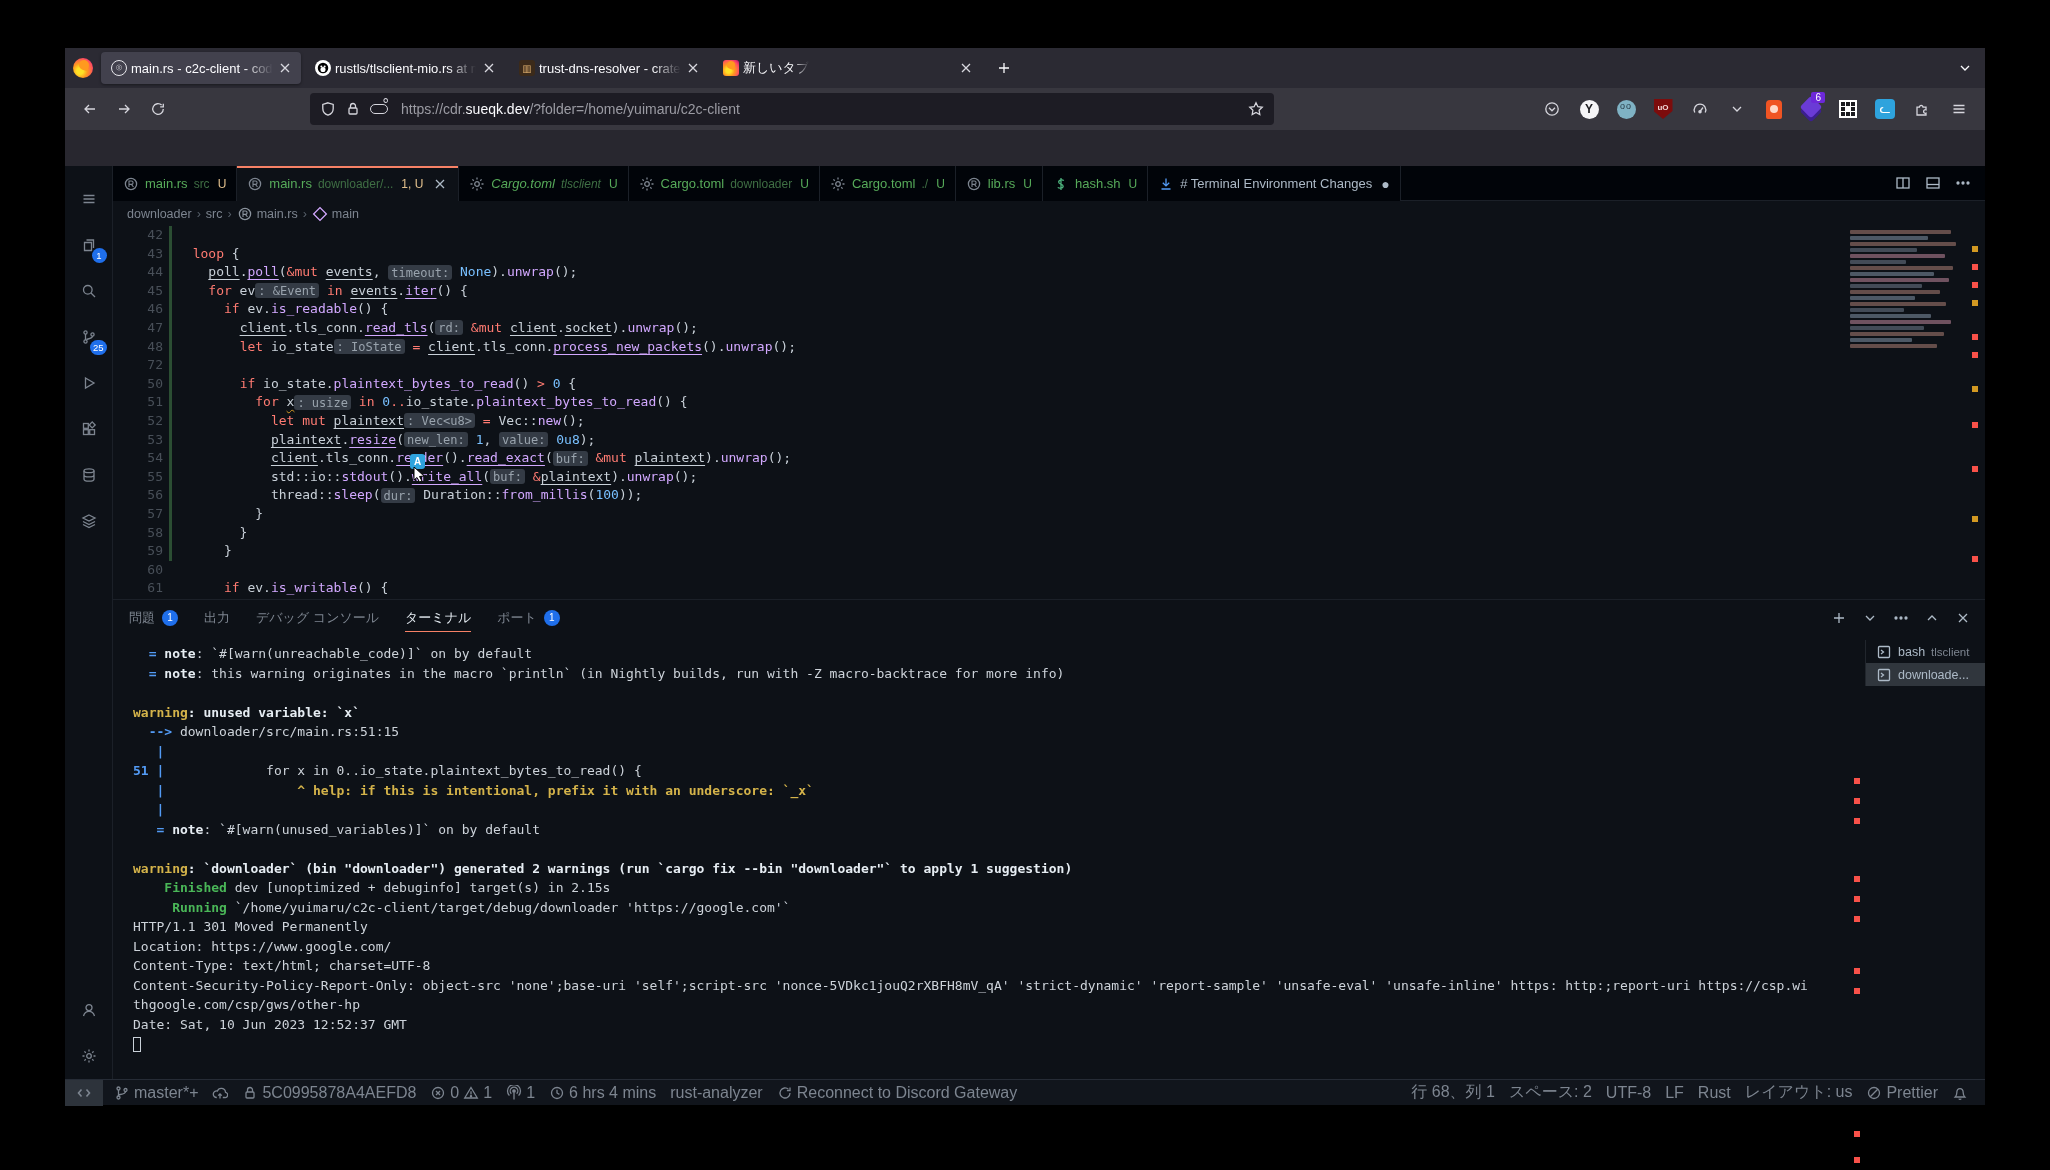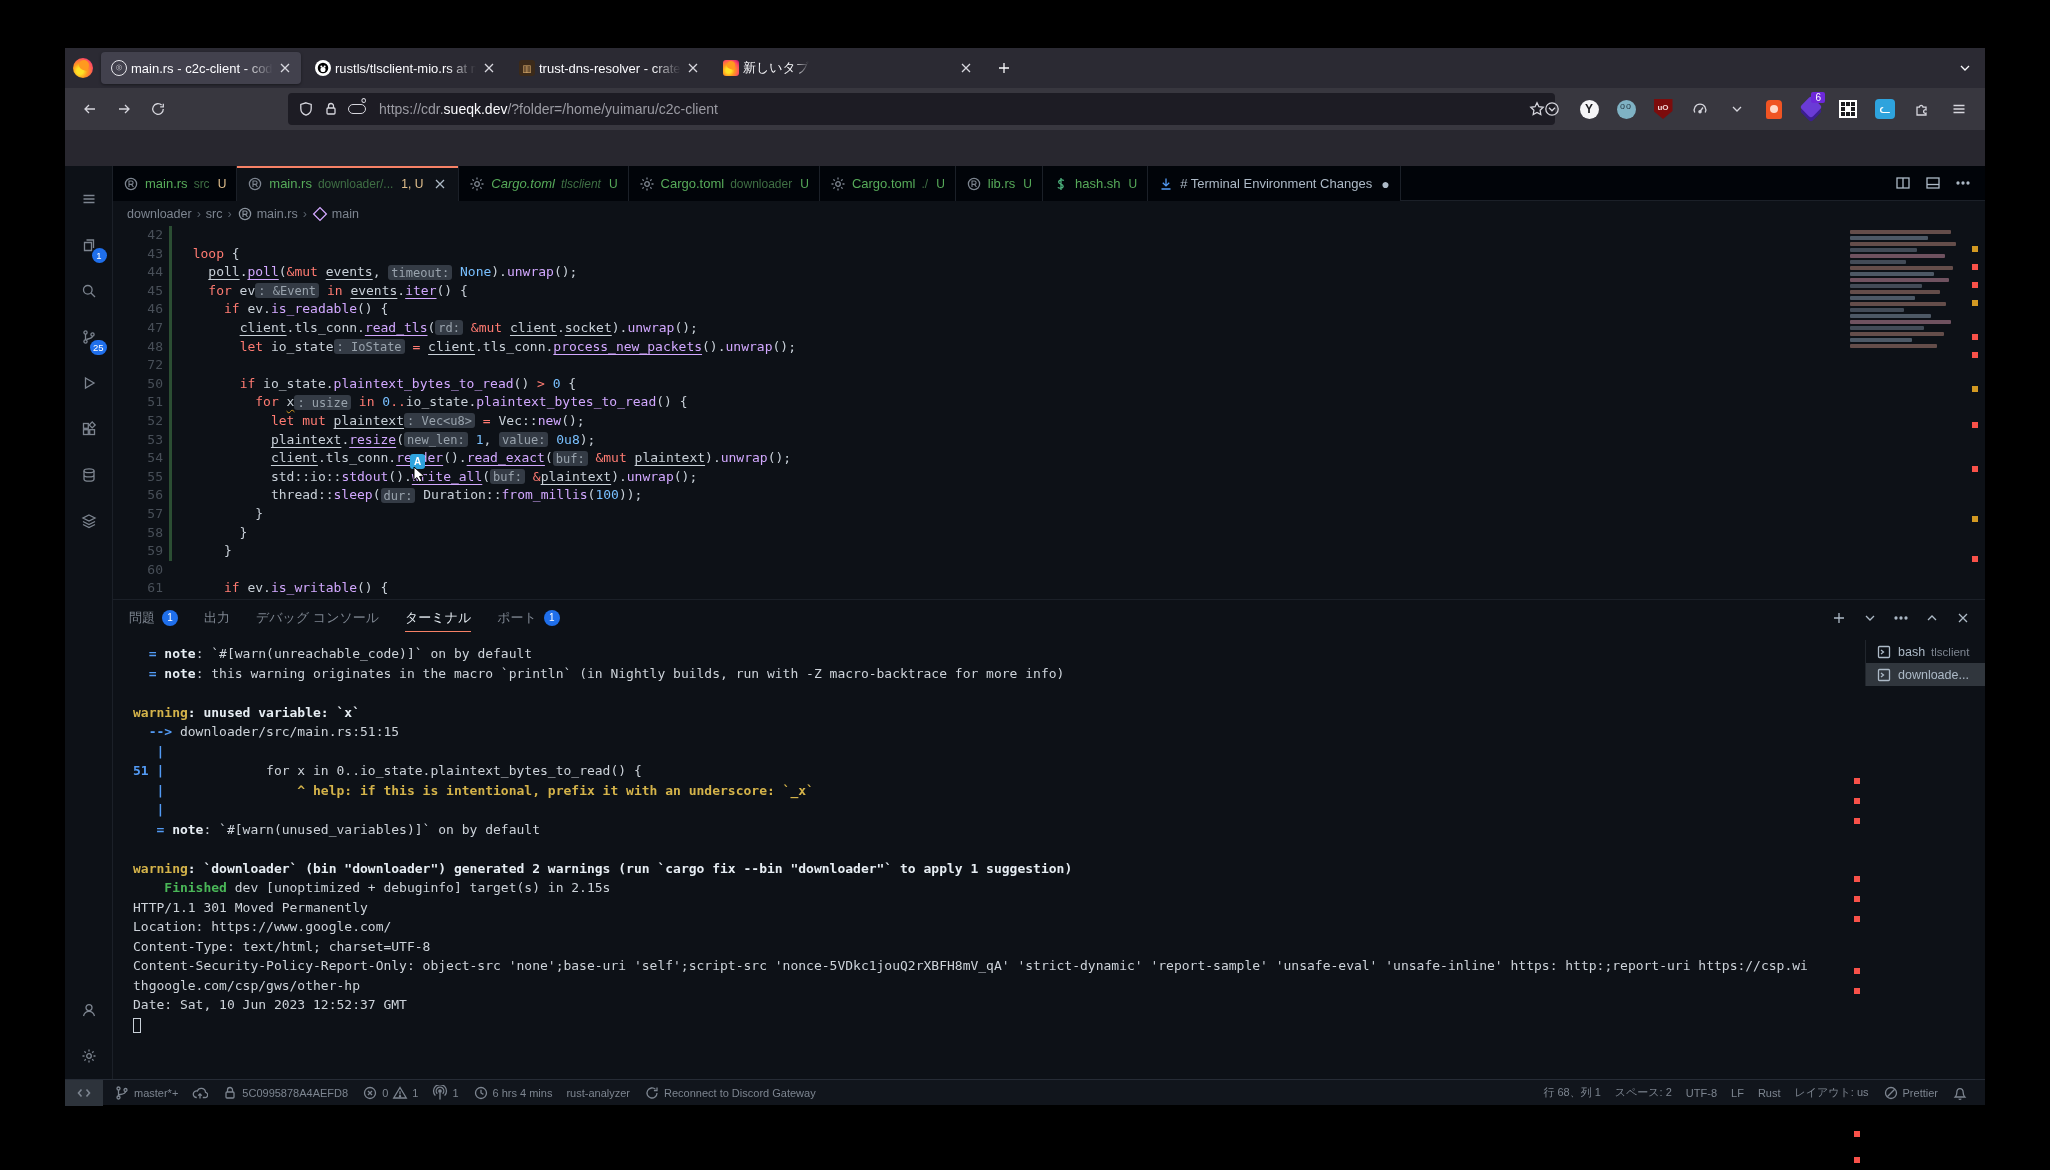--- a/index.html
+++ b/index.html
@@ -34,21 +34,21 @@
   .favicon { width:16px; height:16px; flex:0 0 16px; border-radius:3px; display:flex; align-items:center; justify-content:center; font-size:10px; }
   .fav-github { background:#fff; border-radius:50%; color:#000; }
   .fav-crates { background:#3b2a1a; color:#e2b270; }
   .fav-cs { background:transparent; color:#e8e8ec; border:1.5px solid #e8e8ec; border-radius:50%; }
   #newtab-btn { width:30px; height:30px; margin-left:6px; color:#fbfbfe; display:flex; align-items:center; justify-content:center; }
   #alltabs-btn { position:absolute; right:12px; color:#fbfbfe; }
 
   
   #navbar { height:42px; background:#38373f; display:flex; align-items:center; padding:0 10px; position:relative; }
   .navbtn { width:30px; height:30px; display:flex; align-items:center; justify-content:center; color:#d6d6dd; margin-right:4px; }
-  #urlbar { position:absolute; left:223px; width:1267px; height:32px; background:#1d1c24; border-radius:4px;
+  #urlbar { position:absolute; left:245px; width:964px; height:32px; background:#1d1c24; border-radius:4px;
     display:flex; align-items:center; padding:0 10px; color:#c9c9cf; }
   #urlbar .uicon { margin-right:9px; color:#d6d6dd; display:flex; }
   #urltext { font-size:14px; margin-left:4px; }
   #urltext .dim { color:#9b9ba3; }
   #urltext .host { color:#fbfbfe; }
   #url-star { margin-left:auto; color:#d6d6dd; }
   #extrow { position:absolute; right:14px; display:flex; align-items:center; gap:13px; }
   .extbtn { width:24px; height:24px; display:flex; align-items:center; justify-content:center; color:#d6d6dd; position:relative; }
   .ext-y { width:19px; height:19px; background:#f5f5f7; color:#1b1b1f; border-radius:50%; font-weight:bold; font-size:12px; text-align:center; line-height:19px; }
   .ext-mask { width:19px; height:19px; background:#7fb2c4; border-radius:50%; position:relative; overflow:hidden; }
@@ -137,21 +137,21 @@
 
   
   #termlist { position:absolute; right:0; top:40px; width:120px; border-left:1px solid #21262d; }
   .trow { display:flex; align-items:center; height:23px; padding-left:10px; color:#adbac7; font-size:12.5px; white-space:nowrap; overflow:hidden; }
   .trow.sel { background:#30363d; }
   .trow .ticon2 { margin-right:6px; display:flex; color:#adbac7; }
   .trow .tsub { color:#7d8590; margin-left:6px; font-size:11.5px; }
 
   
   #statusbar { position:absolute; left:0; bottom:0; width:100%; height:26px; background:#11151c; border-top:1px solid #262c36;
-    display:flex; align-items:center; font-size:11px; color:#7d8590; padding:0 10px 0 0; }
+    display:flex; align-items:center; font-size:16px; color:#7d8590; padding:0 10px 0 0; }
   .sbitem { display:flex; align-items:center; gap:4px; padding:0 7px; height:26px; }
   .sbitem .sbi { display:flex; align-items:center; }
   .sbitem.boxed { background:#2d333b; width:38px; justify-content:center; margin-right:4px; }
   #sb-right { margin-left:auto; display:flex; }
 
   svg { display:block; }
   .u-chip { width:18px; height:10px; border:1px solid #d6d6dd; border-radius:5px; position:relative; }
   .u-chip:after { content:"°"; position:absolute; right:-2px; top:-9px; color:#d6d6dd; }
 </style>
 </head>
@@ -651,20 +651,21 @@
           <div class="tl"><span class="t-y">warning</span><span class="t-b">: unused variable: `x`</span></div>
           <div class="tl"><span class="t-bl">  --&gt; </span><span class="">downloader/src/main.rs:51:15</span></div>
           <div class="tl"><span class="t-bl">   |</span></div>
           <div class="tl"><span class="t-bl">51 |</span><span class="">             for x in 0..io_state.plaintext_bytes_to_read() {</span></div>
           <div class="tl"><span class="t-bl">   |</span><span class="t-y">                 ^ help: if this is intentional, prefix it with an underscore: `_x`</span></div>
           <div class="tl"><span class="t-bl">   |</span></div>
           <div class="tl"><span class="t-bl">   = </span><span class="t-b">note</span><span class="">: `#[warn(unused_variables)]` on by default</span></div>
           <div class="tl"></div>
           <div class="tl"><span class="t-y">warning</span><span class="t-b">: `downloader` (bin "downloader") generated 2 warnings (run `cargo fix --bin "downloader"` to apply 1 suggestion)</span></div>
           <div class="tl"><span class="t-g">    Finished</span><span class=""> dev [unoptimized + debuginfo] target(s) in 2.15s</span></div>
+          <div class="tl"><span class="t-g">     Running</span><span class=""> `/home/yuimaru/c2c-client/target/debug/downloader 'https://google.com'`</span></div>
           <div class="tl"><span class="">HTTP/1.1 301 Moved Permanently</span></div>
           <div class="tl"><span class="">Location: https://www.google.com/</span></div>
           <div class="tl"><span class="">Content-Type: text/html; charset=UTF-8</span></div>
           <div class="tl"><span class="">Content-Security-Policy-Report-Only: object-src 'none';base-uri 'self';script-src 'nonce-5VDkc1jouQ2rXBFH8mV_qA' 'strict-dynamic' 'report-sample' 'unsafe-eval' 'unsafe-inline' https: http:;report-uri https://csp.wi</span></div>
           <div class="tl"><span class="">thgoogle.com/csp/gws/other-hp</span></div>
           <div class="tl"><span class="">Date: Sat, 10 Jun 2023 12:52:37 GMT</span></div>
           <div class="tl"><span class="tcursor"></span></div>
         </div>
       <div id="termlist">
           <div class="trow">

